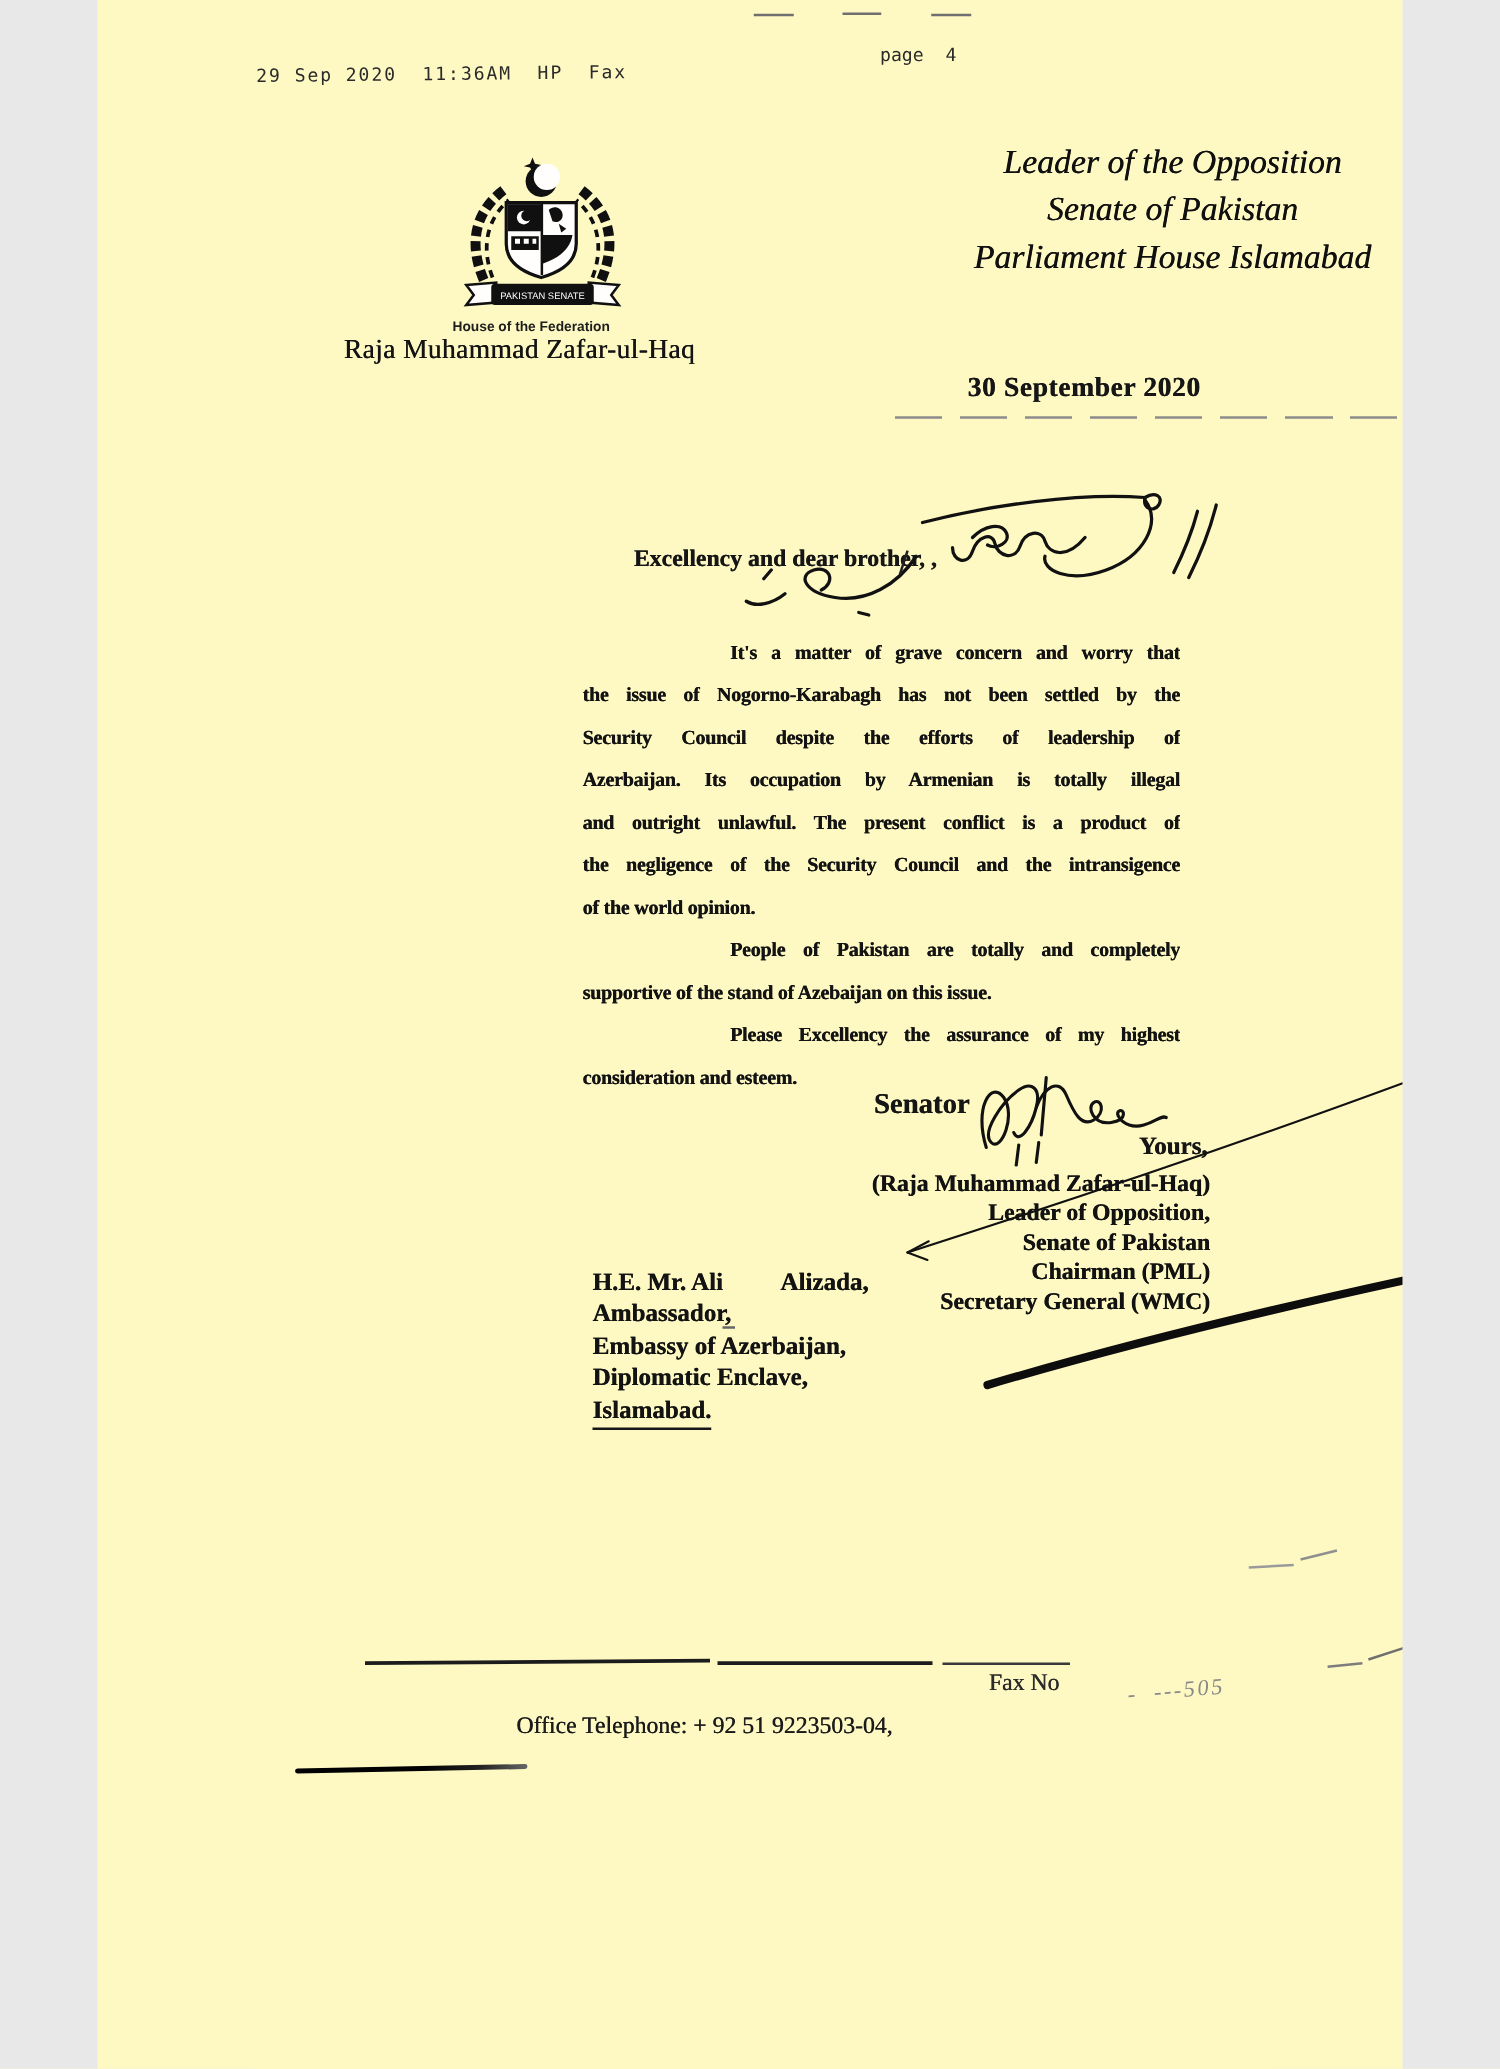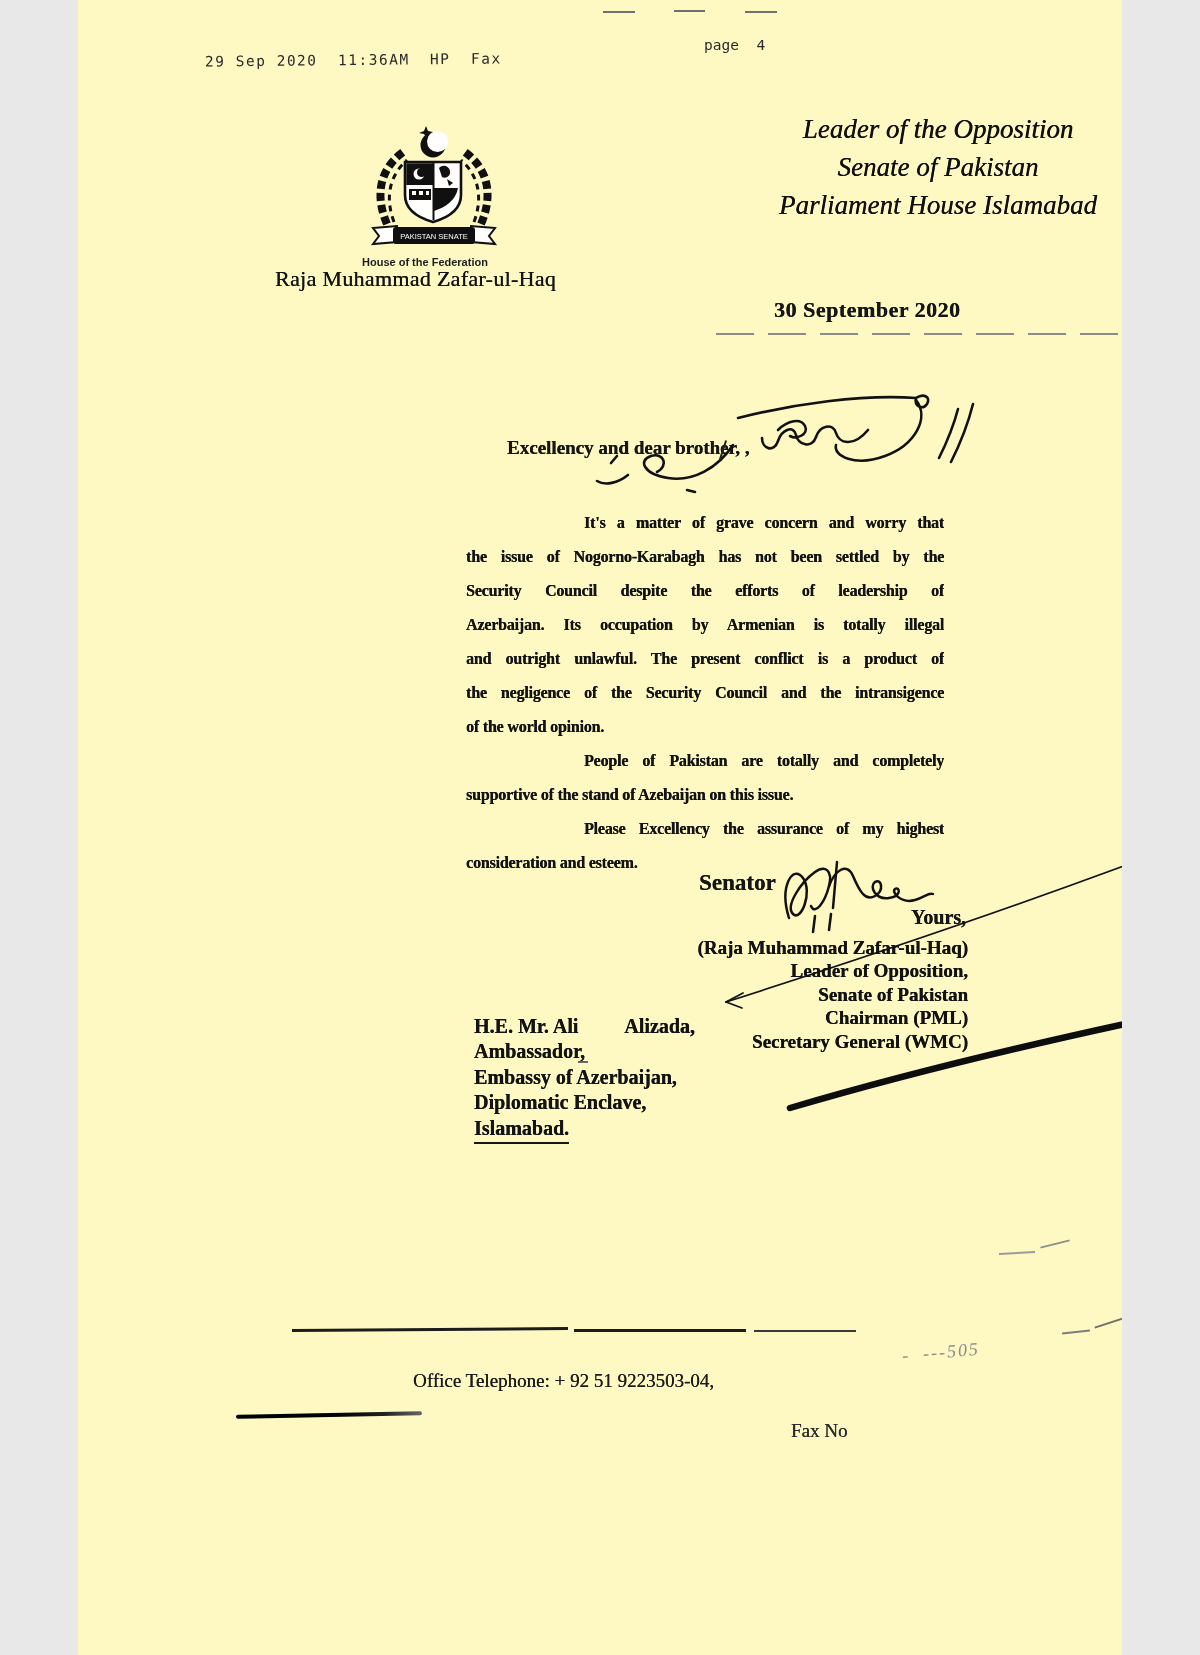--- a/index.html
+++ b/index.html
@@ -44,21 +44,21 @@
   .senator{left:621px; top:870px; font-size:23px;}
   .closing-block{left:598px; top:936px; width:292px; text-align:right;
                  font-size:19px; font-weight:bold; line-height:23.4px; color:#121212;}
 
   .addressee{left:396px; top:1014px; font-size:20px; font-weight:bold; line-height:25.4px; color:#131313;}
   .gap{display:inline-block; width:46px;}
   .city-underline{display:inline-block; border-bottom:2.5px solid #171717; padding-bottom:1px;}
 
   .rule-seg{background:#1c1c1c;}
   .tel{left:335px; top:1350px; font-size:19px; color:#1b1b1b;margin-top:20px;}
-  .fax-label{left:713px; top:1420px; font-size:19px; color:#2b2b2b;}
+  .fax-label{left:713px; top:1336px; font-size:19px; color:#2b2b2b;}
   .fax-faint{left:824px; top:1342px; font-size:18px; color:#8a8a8a; white-space:pre;
              transform:rotate(-5deg); font-style:italic; letter-spacing:2px;}
   .bottom-line{left:158px; top:1413px; width:186px; height:4px; border-radius:2px;
                background:linear-gradient(90deg,#000 55%,#222 80%,#666 100%);
                transform:rotate(-1.1deg);}
   .pen{stroke:#111; fill:none; stroke-linecap:round; stroke-linejoin:round;}
 </style>
 </head>
 <body>
 

